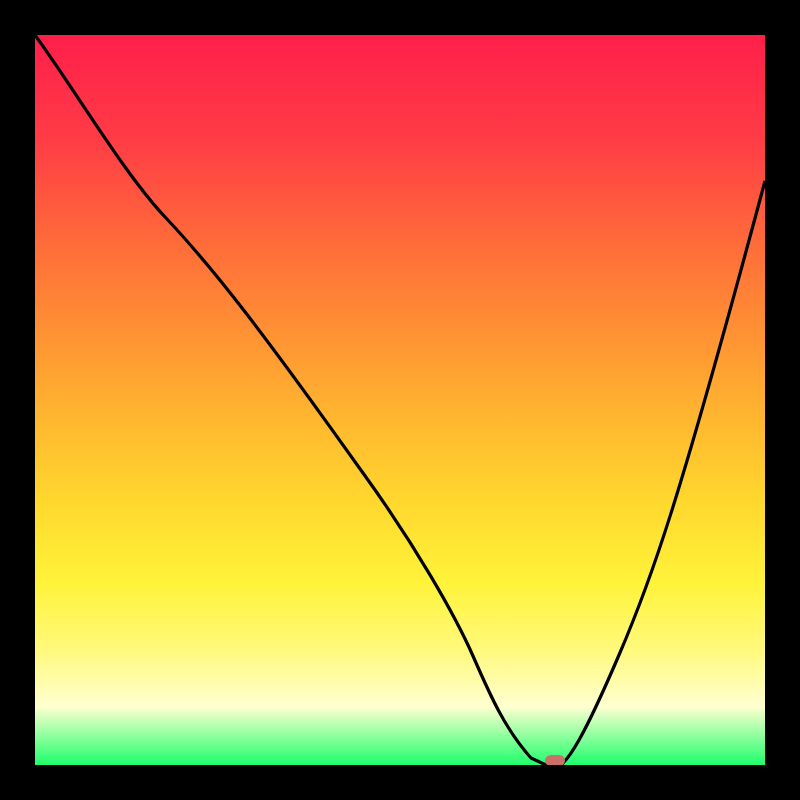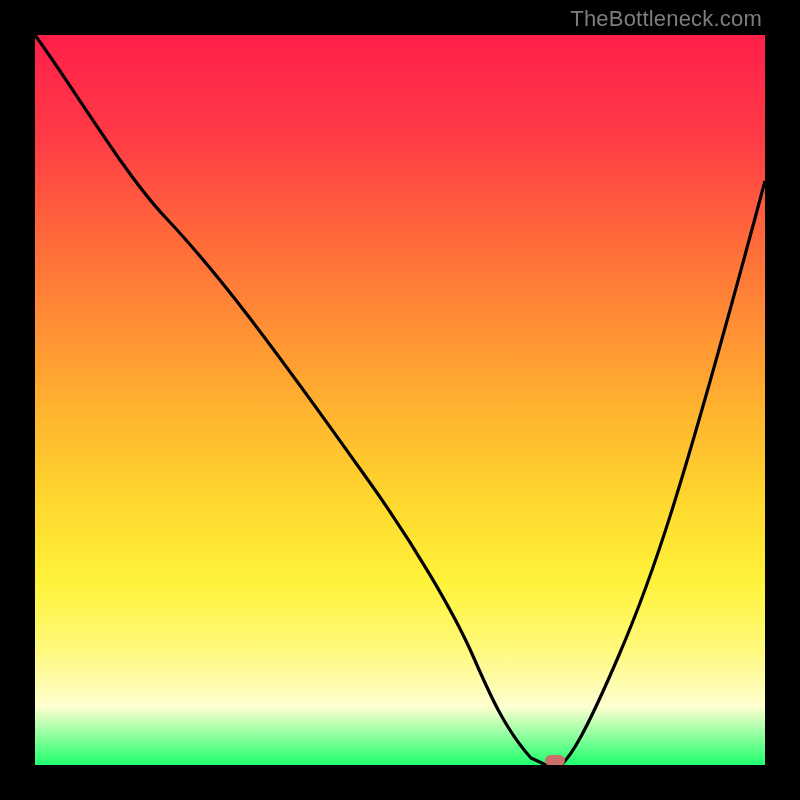--- a/index.html
+++ b/index.html
@@ -58,21 +58,20 @@
     font-size: 22px;
     letter-spacing: 0.2px;
     user-select: none;
   }
 </style>
 </head>
 <body>
 
 <div class="frame">
 
-  <div class="watermark">TheBottleneck.com</div>
 
   <div class="plot-area">
 
     <div class="gradient-bg">
       <div class="gradient-main"></div>
     </div>
 
     <svg class="curve-svg" viewBox="0 0 730 730" preserveAspectRatio="none">
       <path d="M 0 0
                C 40 55, 90 140, 131 183

